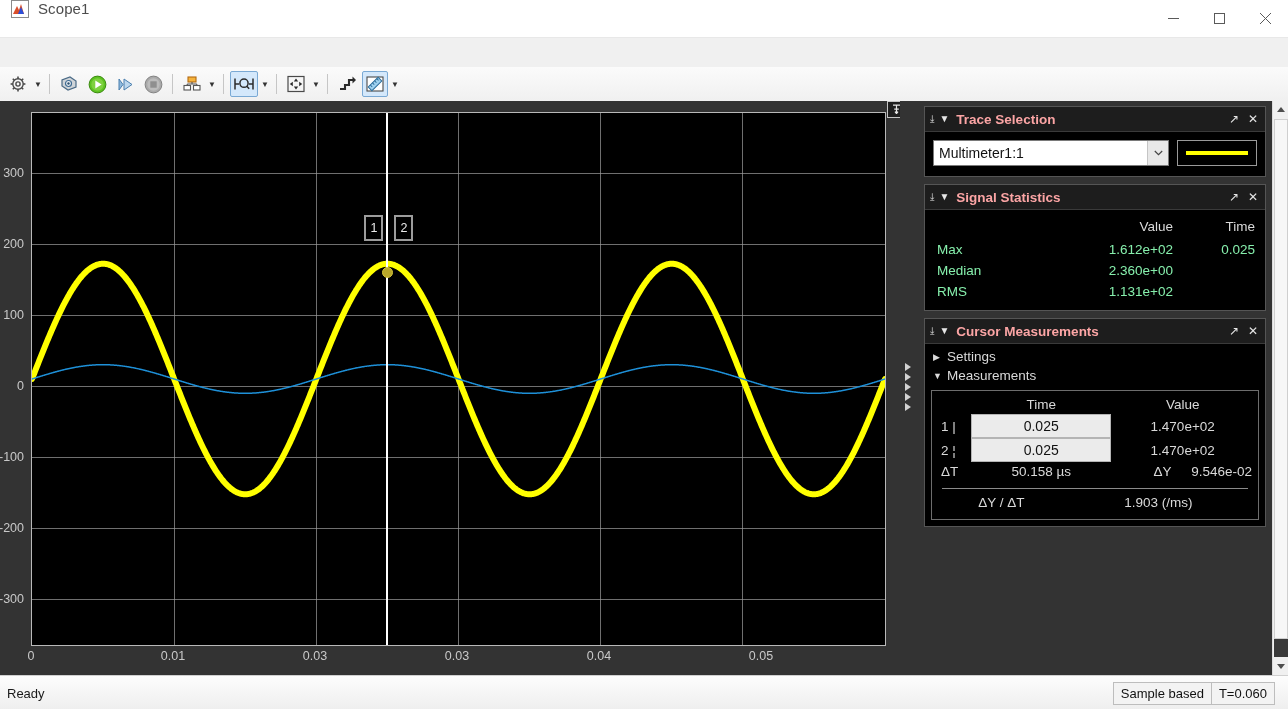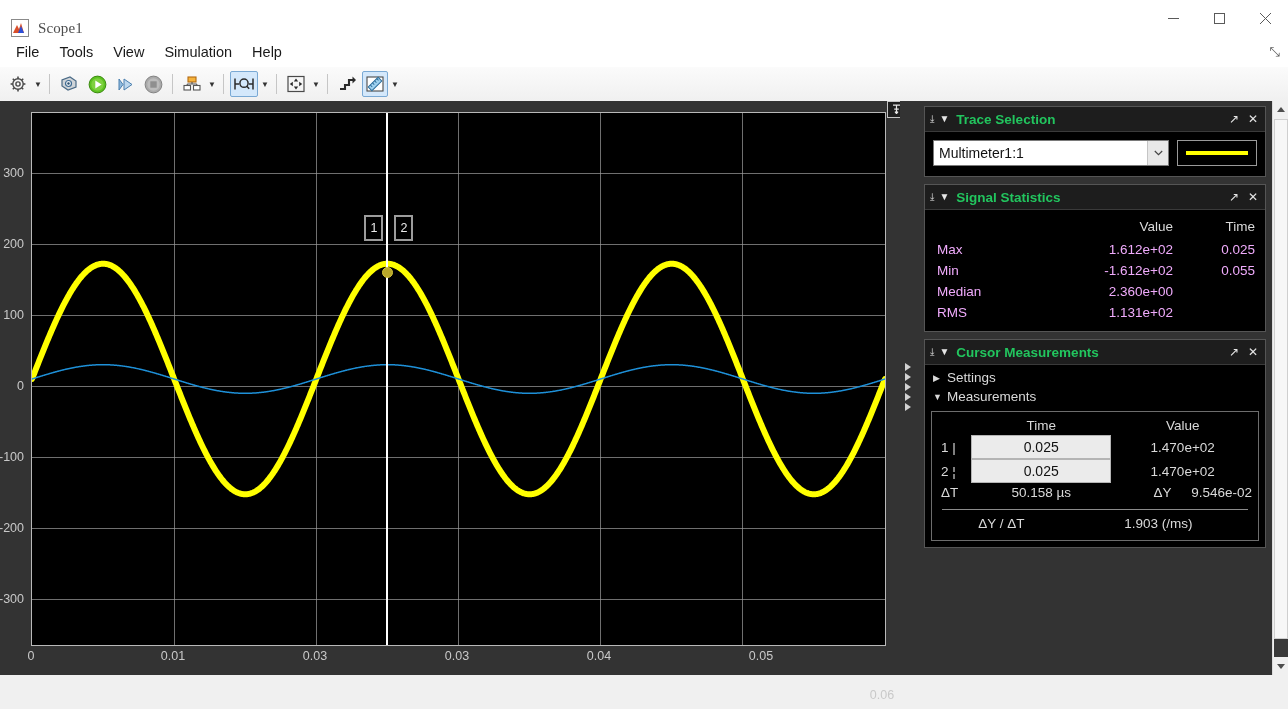--- a/index.html
+++ b/index.html
@@ -13,21 +13,21 @@
     position: relative;
     width: 1288px; height: 709px;
     background: #f0f0f0;
   }
 
   
   .titlebar {
     position: absolute; left: 0; top: 0; width: 1288px; height: 37px;
     background: #ffffff;
     border-bottom: 1px solid #e8e8e8;
-    display: flex; align-items: flex-end; font-family: Liberation Serif, serif;
+    display: flex; align-items: flex-start;
   }
   .title-icon {
     width: 18px; height: 18px; margin-left: 11px; margin-right: 9px;
     position: relative; flex: none;
     border: 1px solid #8a8a8a; background: #f6f6f6; box-sizing: border-box;
     overflow: hidden;
   }
   .title-icon svg { display:block; }
   .title-text {
     font-size: 15px; color: #4d4d4d; letter-spacing: .1px;
@@ -144,21 +144,21 @@
     background: #333333;
     padding: 5px 6px 0 8px; box-sizing: border-box;
   }
   .panel { background: #000; border: 1px solid #555; margin-bottom: 7px; }
   .panel-head {
     height: 24px; background: #1d1d1d;
     display: flex; align-items: center; padding: 0 5px;
     border-bottom: 1px solid #3a3a3a;
   }
   .panel-title {
-    color: #22c55e; font-size: 13.5px; font-weight: bold; margin-left: 7px;
+    color: #fca5a5; font-size: 13.5px; font-weight: bold; margin-left: 7px;
   }
   .ph-icons { margin-left: auto; display: flex; align-items: center; gap: 9px; padding-right: 2px;}
   .ph-ic { color: #e6e6e6; font-size: 12px; line-height: 1; }
   .pin-ic, .tri-ic { color: #e6e6e6; font-size: 10px; line-height: 1; }
   .panel-body { background: #000; padding: 6px 8px 8px 8px; }
 
   
   .trace-row { display: flex; align-items: center; gap: 8px; padding: 4px 2px 5px 2px; }
   .combo {
     flex: 1; height: 26px; background: #fff; border: 1px solid #7a7a7a;
@@ -171,21 +171,21 @@
   }
   .swatch {
     width: 80px; height: 26px; background: #000; border: 1px solid #9a9a9a;
     display: flex; align-items: center; justify-content: center; box-sizing: border-box;
   }
   .swatch-line { width: 62px; height: 4px; background: #ffff00; }
 
   
   table.stats { width: 100%; border-collapse: collapse; }
   table.stats td, table.stats th {
-    font-size: 13.5px; color: #f0abfc; font-weight: normal;
+    font-size: 13.5px; color: #86efac; font-weight: normal;
     padding: 3px 2px; text-align: right; white-space: nowrap;
   }
   table.stats td.lbl, table.stats th.lbl { text-align: left; padding-left: 4px; }
   table.stats th { color: #d9d9d9; padding-bottom: 5px; }
   td.colval { width: 120px; padding-right: 14px; }
   td.coltime { width: 78px; padding-right: 6px; }
 
   
   .cm-row { display: flex; align-items: center; color: #d9d9d9; font-size: 13.5px; padding: 2px 2px; }
   .cm-caret { width: 14px; color: #d9d9d9; font-size: 9px; }
@@ -266,28 +266,20 @@
       </div>
       <div class="winbtn close">
         <svg width="11" height="11" viewBox="0 0 11 11">
             <line x1="0" y1="0" x2="11" y2="11" stroke="#5a5a5a" stroke-width="1"></line>
             <line x1="11" y1="0" x2="0" y2="11" stroke="#5a5a5a" stroke-width="1"></line>
           </svg>
       </div>
     </div>
   </div>
 
-  <div class="menubar">
-    <div class="menu-item">File</div>
-    <div class="menu-item">Tools</div>
-    <div class="menu-item">View</div>
-    <div class="menu-item">Simulation</div>
-    <div class="menu-item">Help</div>
-    <div class="menu-undock">⤡</div>
-  </div>
 
   <div class="toolbar">
     <div class="tb-gap"></div>
 
     <div class="tb-btn">
       <svg width="18" height="18" viewBox="0 0 18 18">
         <g fill="none" stroke="#4a4a4a" stroke-width="1.4">
           <circle cx="9" cy="9" r="5.2"></circle>
             <circle cx="9" cy="9" r="2.1"></circle>
         </g>
@@ -516,25 +508,20 @@
             <tbody>
                 <tr>
               <th class="lbl"></th>
               <th class="colval">Value</th>
               <th class="coltime">Time</th>
             </tr>
             <tr>
               <td class="lbl">Max</td>
               <td class="colval">1.612e+02</td>
               <td class="coltime">0.025</td>
-            </tr>
-            <tr>
-              <td class="lbl">Min</td>
-              <td class="colval">-1.612e+02</td>
-              <td class="coltime">0.055</td>
             </tr>
             <tr>
               <td class="lbl">Median</td>
               <td class="colval">2.360e+00</td>
               <td class="coltime"></td>
             </tr>
             <tr>
               <td class="lbl">RMS</td>
               <td class="colval">1.131e+02</td>
               <td class="coltime"></td>
@@ -629,14 +616,21 @@
     </div>
     <div class="vs-thumb"></div>
     <div class="vs-track-bottom"></div>
     <div class="vs-btn vs-down">
       <svg width="8" height="5" viewBox="0 0 8 5">
           <polygon points="0,0 8,0 4,5" fill="#4d4d4d"></polygon>
         </svg>
     </div>
   </div>
 
+  <div class="statusbar">
+    <div class="status-text">Ready</div>
+    <div class="status-cells">
+      <div class="status-cell">Sample based</div>
+      <div class="status-cell">T=0.060</div>
+    </div>
+  </div>
 
 </div>
 
 </body></html>

